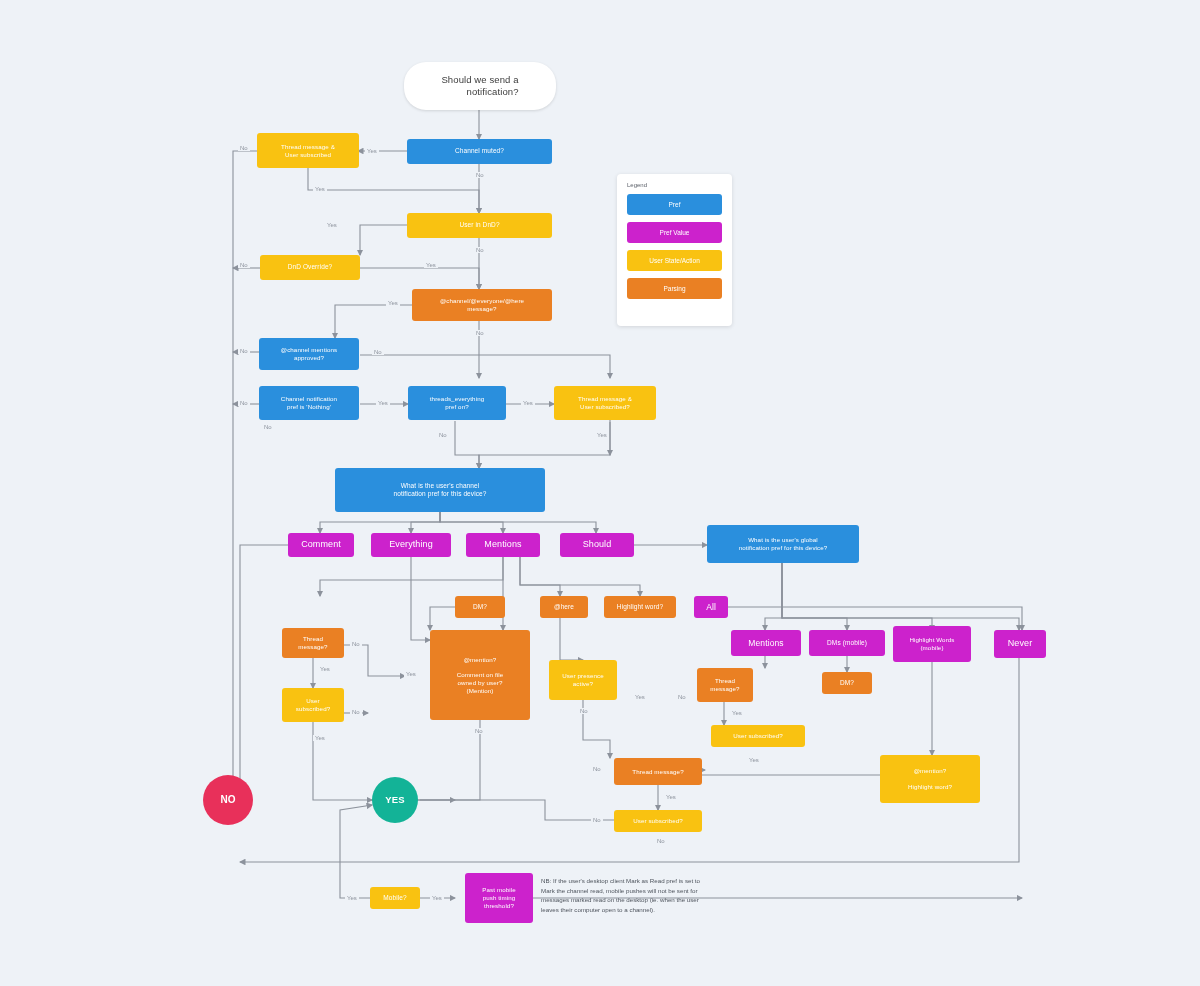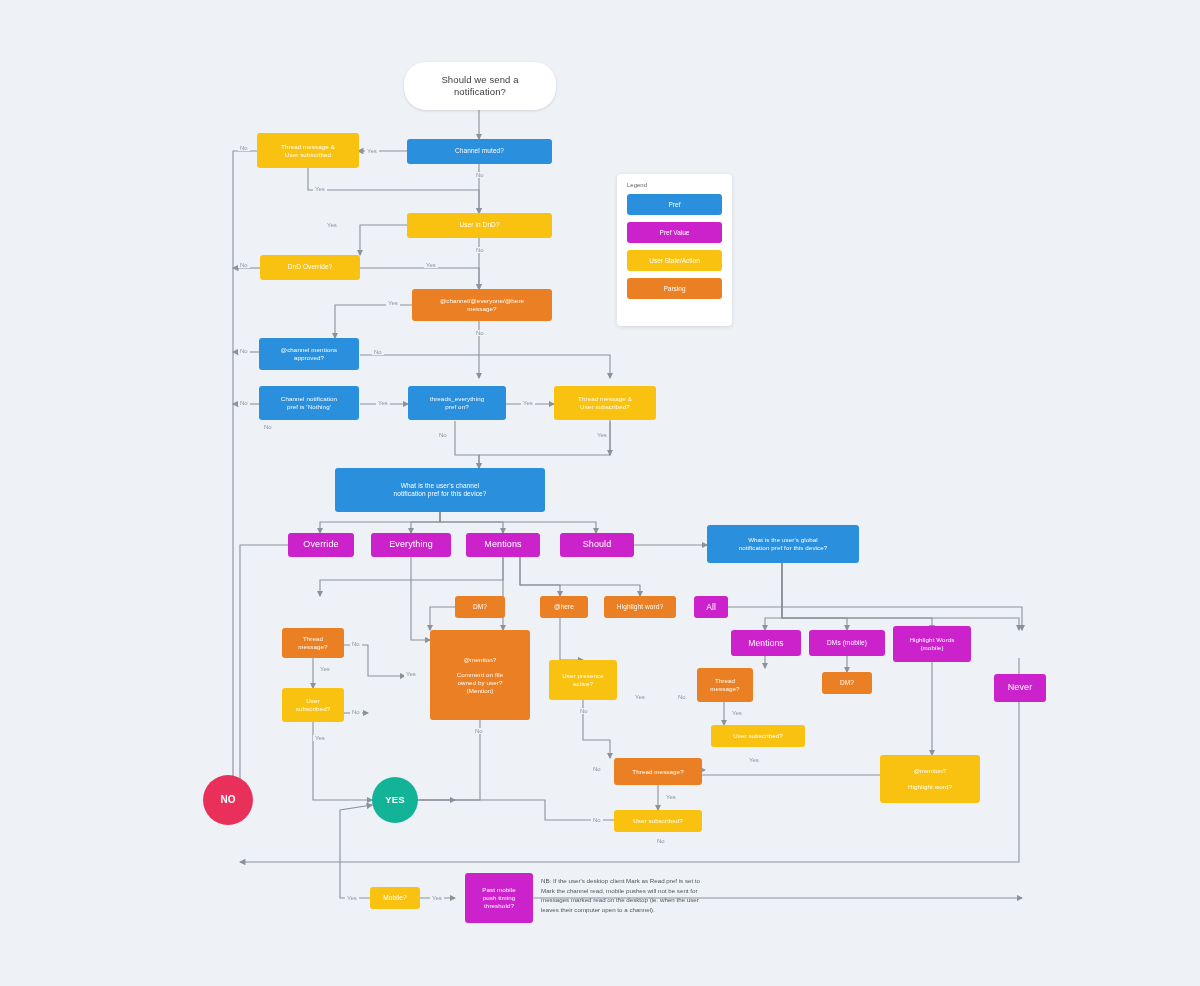--- a/index.html
+++ b/index.html
@@ -175,21 +175,21 @@
 
       <path d="M420,898 L455,898"></path>
       <path d="M370,898 L340,898 L340,810 L372,805"></path>
 
       <path d="M533,898 L1022,898"></path>
 
       <path d="M420,800 L455,800"></path>
     </g>
   </svg>
 
-  <div class="node n-start" style="left:404px;top:62px;width:152px;height:48px;font-size:9.5px;">Should we send a
+  <div class="node n-start" style="left:404px;top:62px;width:152px;height:48px;font-size:9.5px;text-align:right;">Should we send a
 notification?</div>
 
   <div class="node n-pref" style="left:407px;top:139px;width:145px;height:25px;font-size:6.5px;">Channel muted?</div>
   <div class="node n-userstate" style="left:257px;top:133px;width:102px;height:35px;font-size:6.2px;">Thread message &amp;
 User subscribed</div>
   <span class="edge-label" style="left:365px;top:148px;">Yes</span>
   <span class="edge-label" style="left:238px;top:145px;">No</span>
   <span class="edge-label" style="left:474px;top:172px;">No</span>
   <span class="edge-label" style="left:313px;top:186px;">Yes</span>
 
@@ -220,21 +220,21 @@
   <span class="edge-label" style="left:238px;top:400px;">No</span>
   <span class="edge-label" style="left:376px;top:400px;">Yes</span>
   <span class="edge-label" style="left:521px;top:400px;">Yes</span>
   <span class="edge-label" style="left:262px;top:424px;">No</span>
   <span class="edge-label" style="left:437px;top:432px;">No</span>
   <span class="edge-label" style="left:595px;top:432px;">Yes</span>
 
   <div class="node n-pref" style="left:335px;top:468px;width:210px;height:44px;font-size:6.5px;">What is the user's channel
 notification pref for this device?</div>
 
-  <div class="node n-prefvalue" style="left:288px;top:533px;width:66px;height:24px;font-size:9px;">Override</div>
+  <div class="node n-prefvalue" style="left:288px;top:533px;width:66px;height:24px;font-size:9px;">Comment</div>
   <div class="node n-prefvalue" style="left:371px;top:533px;width:80px;height:24px;font-size:9px;text-align:center;">Everything</div>
   <div class="node n-prefvalue" style="left:466px;top:533px;width:74px;height:24px;font-size:9px;">Mentions</div>
   <div class="node n-prefvalue" style="left:560px;top:533px;width:74px;height:24px;font-size:9px;">Should</div>
 
   <div class="node n-pref" style="left:707px;top:525px;width:152px;height:38px;font-size:6.2px;">What is the user's global
 notification pref for this device?</div>
 
   <div class="node n-parsing" style="left:455px;top:596px;width:50px;height:22px;font-size:6.5px;">DM?</div>
   <div class="node n-parsing" style="left:540px;top:596px;width:48px;height:22px;font-size:6.5px;">@here</div>
   <div class="node n-parsing" style="left:604px;top:596px;width:72px;height:22px;font-size:6.5px;">Highlight word?</div>
@@ -260,21 +260,21 @@
   <div class="node n-userstate" style="left:549px;top:660px;width:68px;height:40px;font-size:6.2px;">User presence
 active?</div>
   <span class="edge-label" style="left:578px;top:708px;">No</span>
   <span class="edge-label" style="left:633px;top:694px;">Yes</span>
   <span class="edge-label" style="left:676px;top:694px;">No</span>
 
   <div class="node n-prefvalue" style="left:731px;top:630px;width:70px;height:26px;font-size:8.5px;">Mentions</div>
   <div class="node n-prefvalue" style="left:809px;top:630px;width:76px;height:26px;font-size:6.5px;">DMs (mobile)</div>
   <div class="node n-prefvalue" style="left:893px;top:626px;width:78px;height:36px;font-size:6.2px;">Highlight Words
 (mobile)</div>
-  <div class="node n-prefvalue" style="left:994px;top:630px;width:52px;height:28px;font-size:9px;margin-top:44px;">Never</div>
+  <div class="node n-prefvalue" style="left:994px;top:630px;width:52px;height:28px;font-size:9px;">Never</div>
 
   <div class="node n-parsing" style="left:697px;top:668px;width:56px;height:34px;font-size:6.2px;">Thread
 message?</div>
   <div class="node n-parsing" style="left:822px;top:672px;width:50px;height:22px;font-size:6.5px;">DM?</div>
   <div class="node n-userstate" style="left:711px;top:725px;width:94px;height:22px;font-size:6.2px;">User subscribed?</div>
   <span class="edge-label" style="left:730px;top:710px;">Yes</span>
   <span class="edge-label" style="left:747px;top:757px;">Yes</span>
 
   <div class="node n-parsing" style="left:614px;top:758px;width:88px;height:27px;font-size:6.2px;">Thread message?</div>
   <div class="node n-userstate" style="left:614px;top:810px;width:88px;height:22px;font-size:6.2px;">User subscribed?</div>

